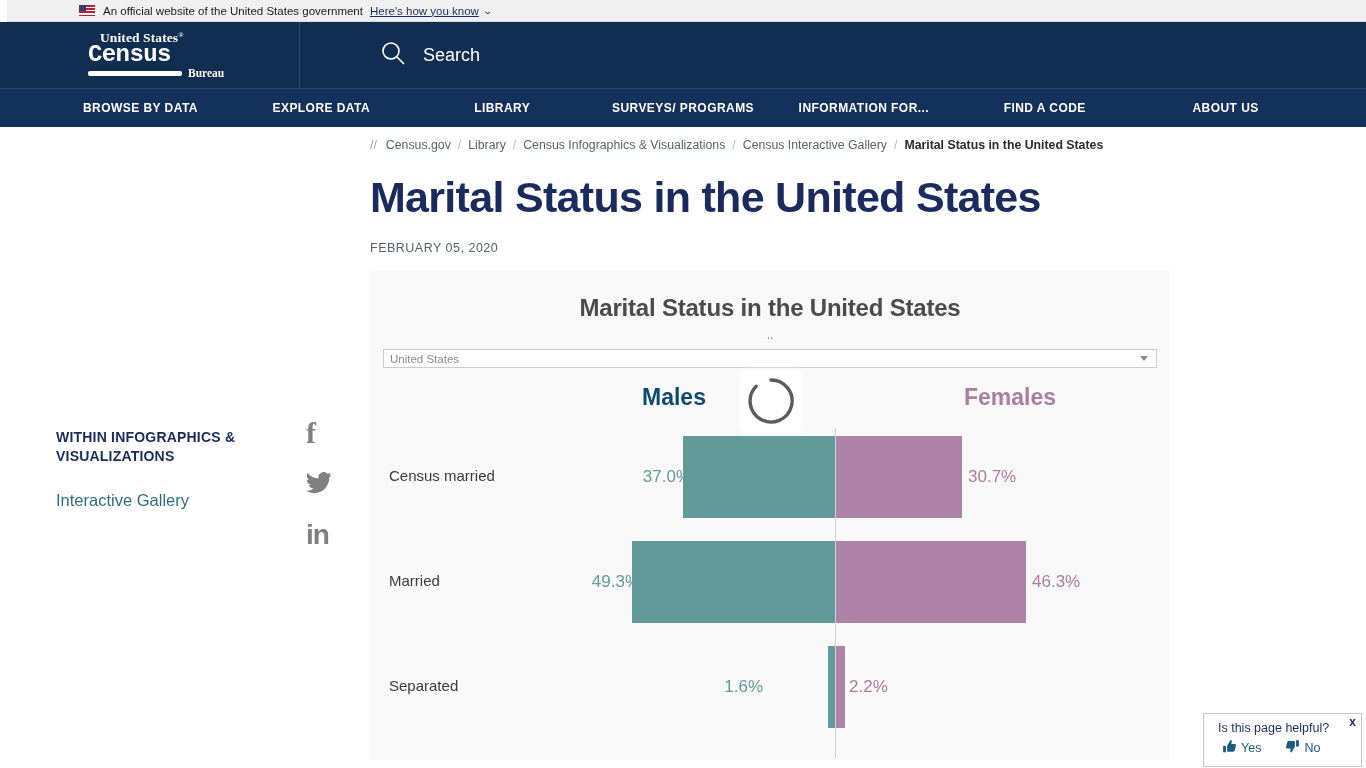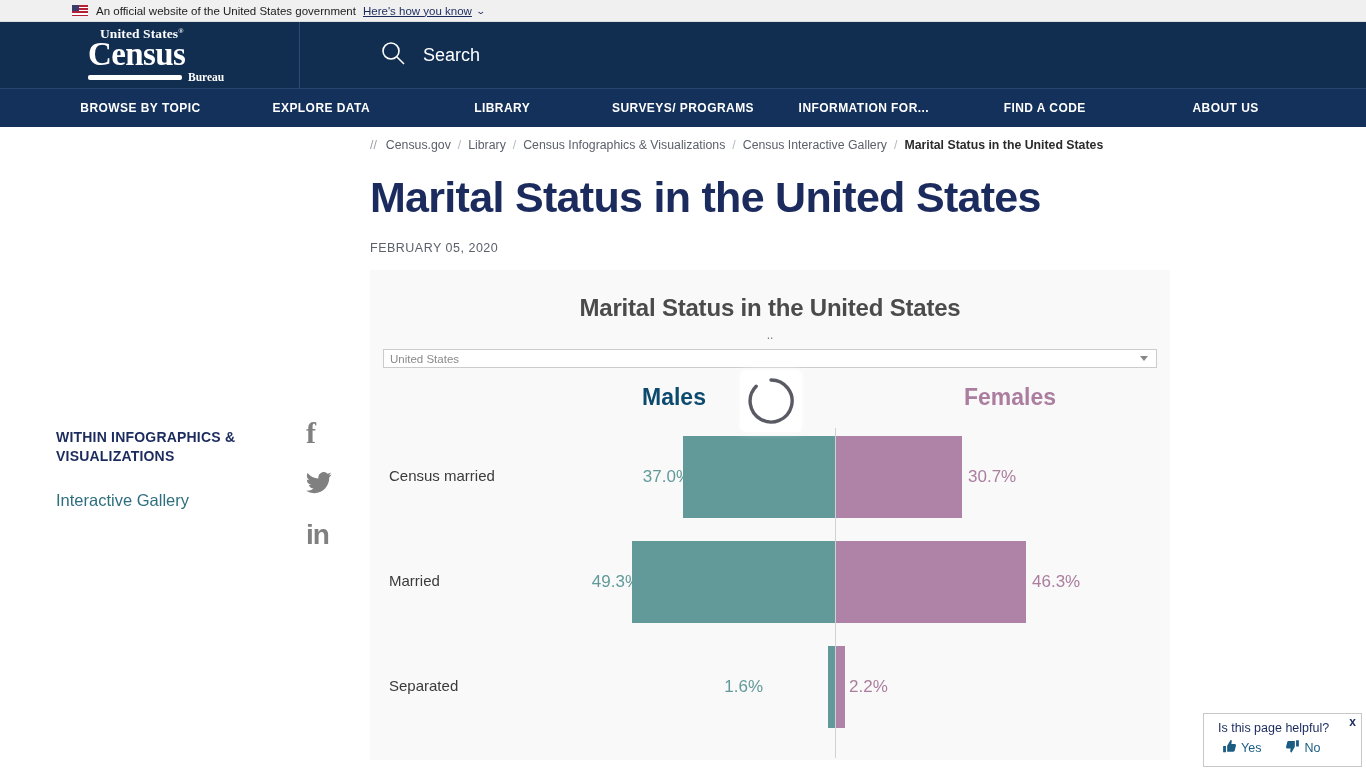--- a/index.html
+++ b/index.html
@@ -15,20 +15,21 @@
   
   .gov-banner {
     height: 22px;
     background: #f0f0f0;
     border-bottom: 1px solid #dcdcdc;
     display: flex;
     align-items: center;
     padding-left: 72px;
     font-size: 11.5px;
     color: #1b1b1b;
+    margin-left: 7px;
   }
   .flag-icon {
     width: 16px; height: 11px;
     margin-right: 8px;
     position: relative;
     display: inline-block;
     background: #ffffff;
     flex: none;
   }
   .flag-icon .stripes {
@@ -78,22 +79,22 @@
   .census-logo { color: #ffffff; line-height: 1; user-select: none; }
   .cl-top {
     font-family: "Liberation Serif", serif;
     font-size: 13.5px;
     font-weight: bold;
     letter-spacing: .1px;
     margin-left: 12px;
   }
   .cl-top sup { font-size: 7px; vertical-align: super; }
   .cl-main {
-    font-family: Liberation Serif, serif;
-    font-size: 33px;
+    font-family: Liberation Mono, monospace;
+    font-size: 24px;
     font-weight: bold;
     letter-spacing: -.6px;
     margin-top: -2px;
   }
   .cl-bottom {
     display: flex;
     align-items: center;
     margin-top: 1px;
   }
   .cl-bar {
@@ -433,21 +434,21 @@
       <svg width="26" height="26" viewBox="0 0 26 26">
         <circle cx="11" cy="11" r="8" fill="none" stroke="#ffffff" stroke-width="1.6"></circle>
         <line x1="17" y1="17" x2="24" y2="24" stroke="#ffffff" stroke-width="1.6"></line>
       </svg>
     </span>
     <span class="search-placeholder">Search</span>
   </div>
 </div>
 
 <div class="main-nav">
-  <div class="nav-item">BROWSE BY TOPIC</div>
+  <div class="nav-item">BROWSE BY DATA</div>
   <div class="nav-item">EXPLORE DATA</div>
   <div class="nav-item">LIBRARY</div>
   <div class="nav-item">SURVEYS/ PROGRAMS</div>
   <div class="nav-item">INFORMATION FOR...</div>
   <div class="nav-item">FIND A CODE</div>
   <div class="nav-item">ABOUT US</div>
 </div>
 
 <div class="breadcrumb">
   <span class="bc-slashes">//</span>

